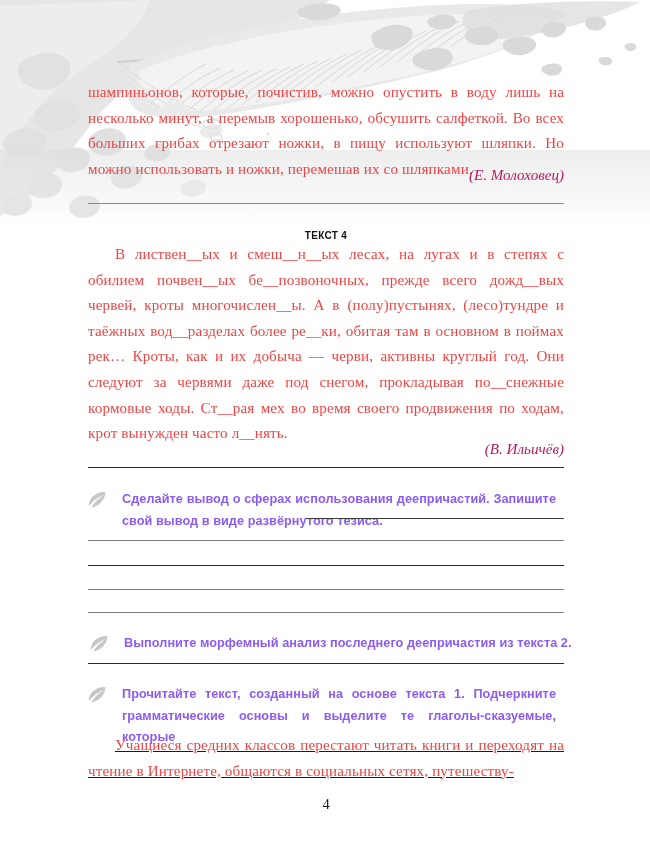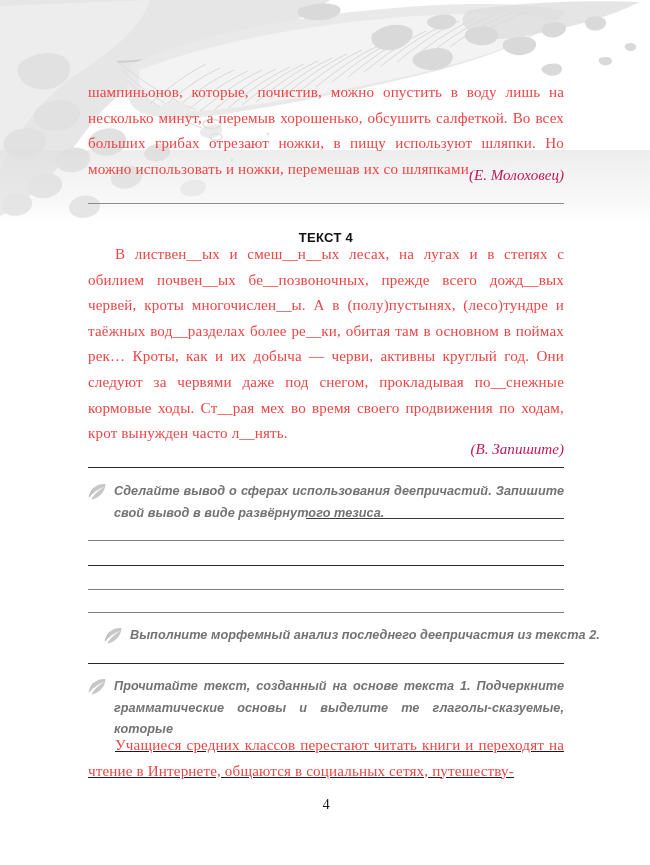--- a/index.html
+++ b/index.html
@@ -66,43 +66,42 @@
     border: 0;
     border-top: 1px solid #8c8c8c;
     margin: 0;
     width: 100%;
   }
   .rule.dark { border-top: 1.3px solid #2a2a2a; }
 
   .text-heading {
     font-family: "Liberation Sans", sans-serif;
     font-weight: bold;
-    font-size: 13px;
+    font-size: 10px;
     letter-spacing: 0.3px;
     text-align: center;
     color: #111111;
     margin: 0;
   }
 
   
   .task {
     position: relative;
     padding-left: 26px;
   }
   .task-text {
     font-family: "Liberation Sans", sans-serif;
     font-weight: bold;
     font-size: 12.7px;
     line-height: 21.5px;
-    color: #737373;
+    color: #8b5cf6;
     text-align: justify;
     text-justify: inter-word;
-    margin: 0;
+    margin: 8px;
     letter-spacing: 0.05px;
-    font-style: italic;
   }
 
   .quill {
     position: absolute;
     left: 0;
     top: 2px;
     width: 19px;
     height: 17px;
   }
 
@@ -249,21 +248,21 @@
 
     <div class="abs" style="left:0; top:230px; width:476px;">
       <p class="text-heading">ТЕКСТ 4</p>
     </div>
 
     <div class="abs" style="left:0; top:242px; width:476px;">
       <p class="prose indent">В листвен__ых и смеш__н__ых лесах, на лугах и в степях с обилием почвен__ых бе__позвоночных, прежде всего дожд__вых червей, кроты многочислен__ы. А в (полу)пустынях, (лесо)тундре и таёжных вод__разделах более ре__ки, обитая там в основном в поймах рек… Кроты, как и их добыча — черви, активны круглый год. Они следуют за червями даже под снегом, прокладывая по__снежные кормовые ходы. Ст__рая мех во время своего продвижения по ходам, крот вынужден часто л__нять.</p>
     </div>
 
     <div class="abs" style="left:0; top:437px; width:476px;">
-      <p class="attrib">(В. Запишите)</p>
+      <p class="attrib">(В. Ильичёв)</p>
     </div>
 
     <div class="abs" style="left:0; top:467px; width:476px;">
       <hr class="rule dark">
     </div>
 
     <div class="abs" style="left:0; top:481px; width:476px;">
       <div class="task">
         <span class="quill">
           <svg width="19" height="17" viewBox="0 0 19 17" xmlns="http://www.w3.org/2000/svg">
@@ -286,21 +285,21 @@
     <div class="abs" style="left:0; top:565px; width:476px;">
       <hr class="write-line strong">
     </div>
     <div class="abs" style="left:0; top:589px; width:476px;">
       <hr class="write-line">
     </div>
     <div class="abs" style="left:0; top:612px; width:476px;">
       <hr class="write-line">
     </div>
 
-    <div class="abs" style="left:16px; top:625px; width:476px;">
+    <div class="abs" style="left:2px; top:625px; width:476px;">
       <div class="task">
         <span class="quill">
           <svg width="19" height="17" viewBox="0 0 19 17" xmlns="http://www.w3.org/2000/svg">
             <path d="M17.4,1.1 C13.6,0.4 8.6,1.9 5.3,5.1 C2.6,7.7 1.4,11.1 1.0,14.4
                      C3.0,12.1 5.2,10.0 7.8,8.2 C10.4,6.4 13.3,4.9 16.3,3.9
                      C13.4,5.5 10.7,7.5 8.4,9.8 C6.1,12.1 4.3,14.6 3.3,16.6
                      C6.4,15.9 9.7,14.3 12.4,11.9 C15.6,9.1 17.4,5.2 17.4,1.1 Z" fill="#c7c7c7"></path>
             <path d="M1.0,14.4 C1.8,10.8 3.3,7.6 5.5,5.2" stroke="#b9b9b9" stroke-width="0.8" fill="none"></path>
           </svg>
         </span>

